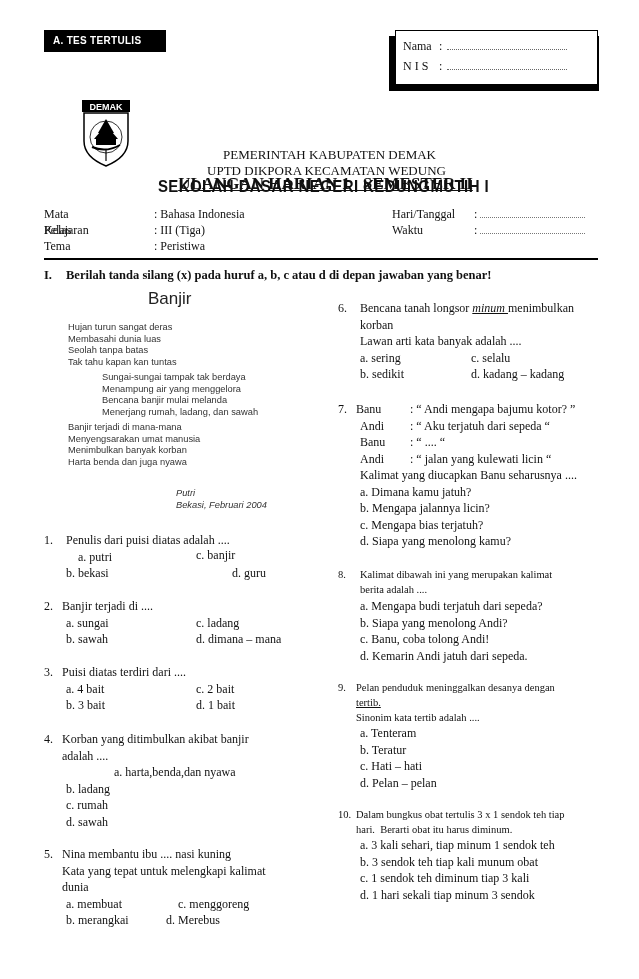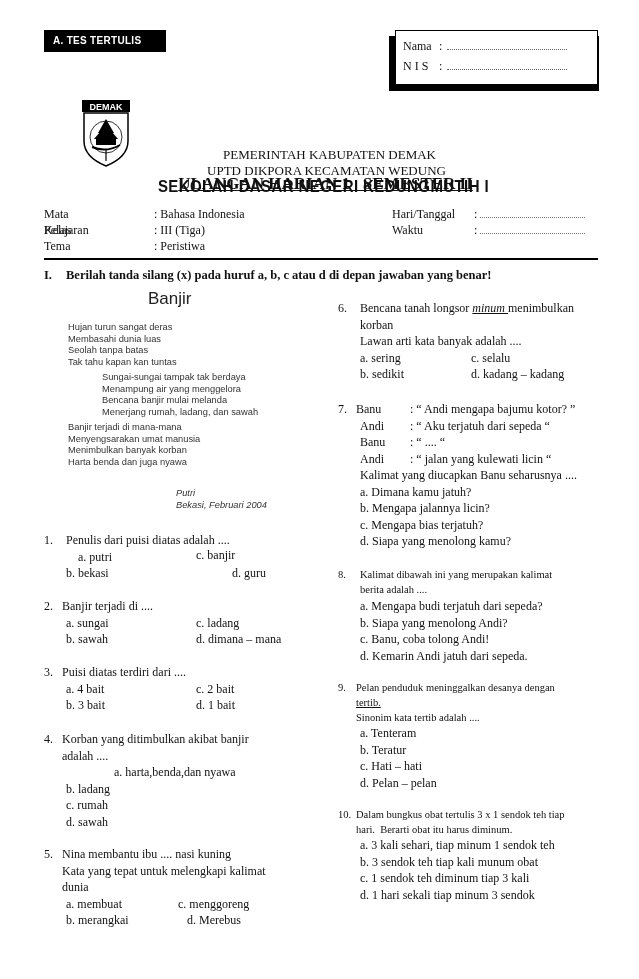--- a/index.html
+++ b/index.html
@@ -185,21 +185,21 @@
 </div>
 
 <div class="abs q" style="left:44px; top:846px;">
   <span class="n" style="left:0; top:0;">5.</span>
   <span class="n" style="left:18px; top:0;">Nina membantu ibu .... nasi kuning</span>
   <span class="n" style="left:18px; top:16.5px;">Kata yang tepat untuk melengkapi kalimat</span>
   <span class="n" style="left:18px; top:33px;">dunia</span>
   <span class="n" style="left:22px; top:49.5px;">a. membuat</span>
   <span class="n" style="left:22px; top:66px;">b. merangkai</span>
   <span class="n" style="left:134px; top:49.5px;">c. menggoreng</span>
-  <span class="n" style="left:143px; top:66px;">d. Merebus</span>
+  <span class="n" style="left:122px; top:66px;">d. Merebus</span>
 </div>
 
 <div class="abs q" style="left:338px; top:300px;">
   <span class="n" style="left:0; top:0;">6.</span>
   <span class="n" style="left:22px; top:0;"><span>Bencana tanah longsor </span><span class="ui">minum </span><span>menimbulkan</span></span>
   <span class="n" style="left:22px; top:16.5px;">korban</span>
   <span class="n" style="left:22px; top:33px;">Lawan arti kata banyak adalah ....</span>
   <span class="n" style="left:22px; top:49.5px;">a. sering</span>
   <span class="n" style="left:22px; top:66px;">b. sedikit</span>
   <span class="n" style="left:133px; top:49.5px;">c. selalu</span>

